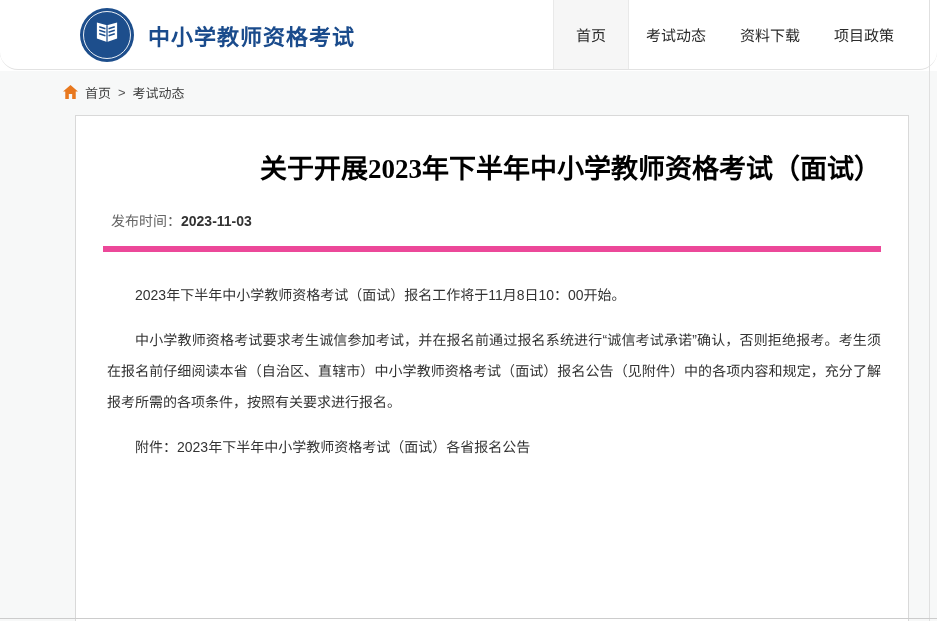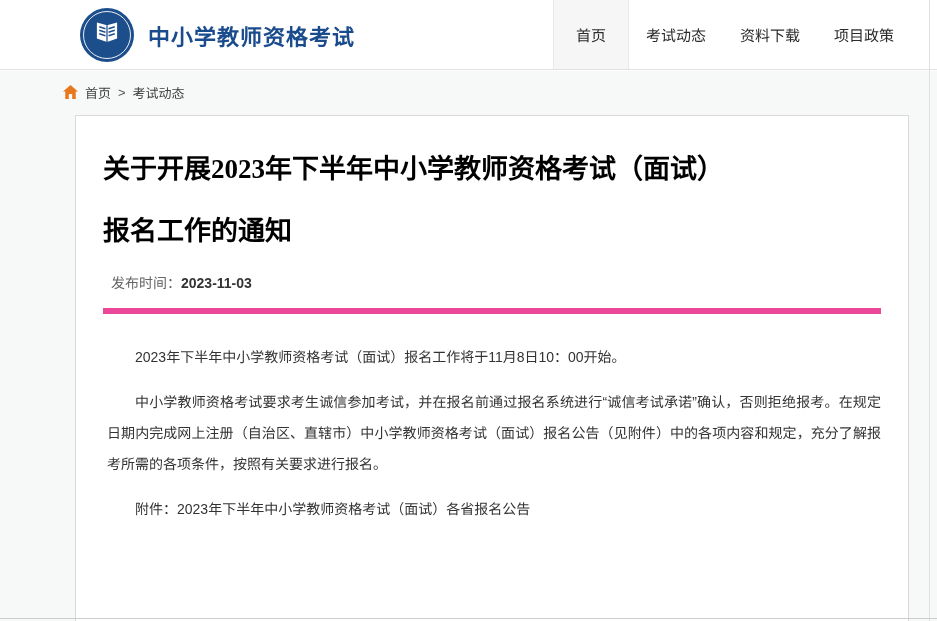--- a/index.html
+++ b/index.html
@@ -16,20 +16,21 @@
 
   
   .header {
     position: relative;
     height: 70px;
     background: #ffffff;
     border-bottom: 1px solid #e2e2e2;
     display: flex;
     align-items: center;
     z-index: 2;
+    border-radius: 18px;
   }
   .brand {
     margin-left: 80px;
     display: flex;
     align-items: center;
     gap: 14px;
     cursor: pointer;
   }
   .logo {
     position: relative;
@@ -104,21 +105,21 @@
   .article-box {
     margin: 14px 0 0 75px;
     width: 834px;
     height: 560px; 
     background: #ffffff;
     border: 1px solid #d9d9d9;
     padding: 0 27px;
   }
 
   .article-title {
-    text-align: left;
+    text-align: right;
     font-family: "Liberation Serif", serif;
     font-weight: 700;
     color: #000000;
     font-size: 27px;
     line-height: 30px;
   }
   .title-line1 { margin-top: 38px; }
   .title-line2 { margin-top: 32px; }
 
   .meta {
@@ -197,29 +198,28 @@
           <path d="M8 0 L16 7 L13.6 7 L13.6 15 L9.8 15 L9.8 9.6 L6.2 9.6 L6.2 15 L2.4 15 L2.4 7 L0 7 Z" fill="#e8781e"></path>
         </svg>
       </span>
       <a>首页</a>
       <span class="crumb-sep">&gt;</span>
       <a>考试动态</a>
     </div>
 
     <div class="article-box">
       <div class="article-title title-line1">关于开展2023年下半年中小学教师资格考试（面试）</div>
-      <div class="article-title title-line2">报名工作的通知</div>
 
       <div class="meta">
         <span class="meta-label">发布时间：</span><span class="meta-date">2023-11-03</span>
       </div>
 
       <div class="article-body">
         <p>2023年下半年中小学教师资格考试（面试）报名工作将于11月8日10：00开始。</p>
-        <p>中小学教师资格考试要求考生诚信参加考试，并在报名前通过报名系统进行“诚信考试承诺”确认，否则拒绝报考。在规定日期内完成网上注册（自治区、直辖市）中小学教师资格考试（面试）报名公告（见附件）中的各项内容和规定，充分了解报考所需的各项条件，按照有关要求进行报名。</p>
+        <p>中小学教师资格考试要求考生诚信参加考试，并在报名前通过报名系统进行“诚信考试承诺”确认，否则拒绝报考。考生须在报名前仔细阅读本省（自治区、直辖市）中小学教师资格考试（面试）报名公告（见附件）中的各项内容和规定，充分了解报考所需的各项条件，按照有关要求进行报名。</p>
         <p>附件：2023年下半年中小学教师资格考试（面试）各省报名公告</p>
       </div>
     </div>
 
   </div>
 
   <div class="scroll-line"></div>
   <div class="bottom-line"></div>
 
 </div>

